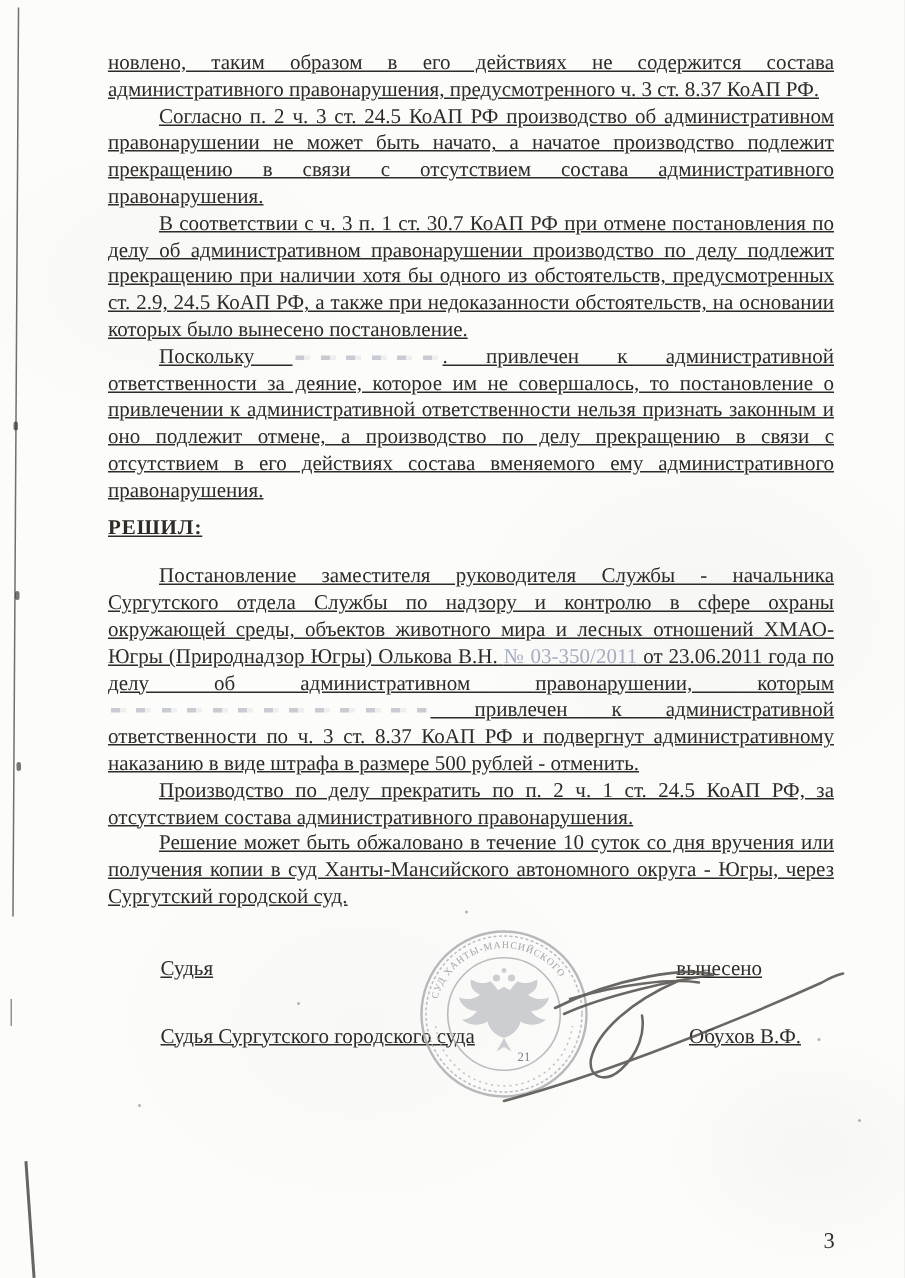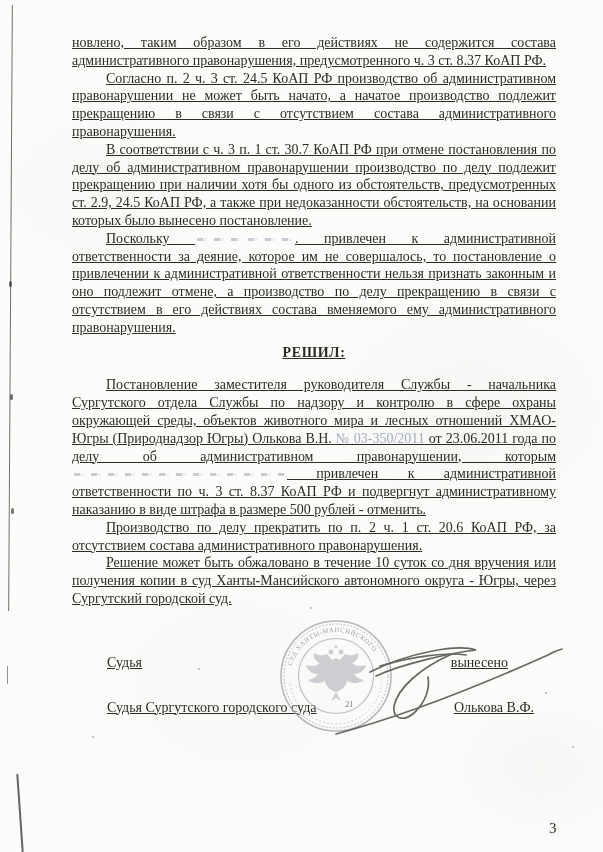--- a/index.html
+++ b/index.html
@@ -13,32 +13,32 @@
       radial-gradient(ellipse 160px 120px at 90% 90%, rgba(60,60,55,0.03), transparent 70%);
     font-family:"Liberation Serif","DejaVu Serif",serif;
     color:#2e2b27;
   }
   .doc{
     position:absolute;left:72px;top:34px;width:484px;
     font-size:14px;line-height:17.8px;text-align:justify;text-decoration:underline;
   }
   .para{margin:0;}
   .para.indent{text-indent:34px;}
-  .heading{font-weight:bold;text-align:center;margin:7px 0 15px 0;letter-spacing:0.6px;}
+  .heading{font-weight:bold;margin:7px 0 15px 0;letter-spacing:0.6px;}
   .redacted{
     display:inline-block;height:9px;position:relative;vertical-align:baseline;
   }
   .redacted::after{
     content:"";position:absolute;left:2px;right:2px;top:4px;height:3px;
     background:repeating-linear-gradient(90deg,
       rgba(118,124,146,0.38) 0 6px, rgba(118,124,146,0.10) 6px 10px, transparent 10px 17px);
     filter:blur(0.4px);
   }
   .faded{color:rgba(96,108,148,0.55);filter:blur(0.4px);}
-  .sig{margin-top:46px;margin-left:35px;}
+  .sig{margin-top:30px;margin-left:35px;}
   .sig-row{display:flex;justify-content:space-between;}
   .r1r{margin-right:48px;}
   .copy{margin-top:27px;}
   .r3r{margin-right:22px;}
   .pageno{position:absolute;left:549px;top:820px;font-size:15px;color:#33302c;}
   
   .edge1{position:absolute;left:10px;top:5px;width:1.4px;height:606px;background:#3b3a38;opacity:.72;transform:rotate(0.35deg);}
   .edge2{position:absolute;left:7px;top:666px;width:1.4px;height:18px;background:#4a4a48;opacity:.6;}
   .edge3{position:absolute;left:19px;top:774px;width:1.5px;height:78px;background:#3b3a38;opacity:.78;transform:rotate(-4deg);}
   .blob{position:absolute;width:3px;height:6px;background:#2f2e2c;opacity:.65;border-radius:2px;}
@@ -67,33 +67,33 @@
   <div class="speck s5"></div>
 
   <div class="doc">
     <div id="paragraphs">
         <p class="para"><span>новлено, таким образом в его действиях не содержится состава административного правонарушения, предусмотренного ч. 3 ст. 8.37 КоАП РФ.</span></p>
         <p class="para indent"><span>Согласно п. 2 ч. 3 ст. 24.5 КоАП РФ производство об административном правонарушении не может быть начато, а начатое производство подлежит прекращению в связи с отсутствием состава административного правонарушения.</span></p>
         <p class="para indent"><span>В соответствии с ч. 3 п. 1 ст. 30.7 КоАП РФ при отмене постановления по делу об административном правонарушении производство по делу подлежит прекращению при наличии хотя бы одного из обстоятельств, предусмотренных ст. 2.9, 24.5 КоАП РФ, а также при недоказанности обстоятельств, на основании которых было вынесено постановление.</span></p>
         <p class="para indent"><span>Поскольку </span><span class="redacted" style="width: 100px;"></span><span>. привлечен к административной ответственности за деяние, которое им не совершалось, то постановление о привлечении к административной ответственности нельзя признать законным и оно подлежит отмене, а производство по делу прекращению в связи с отсутствием в его действиях состава вменяемого ему административного правонарушения.</span></p>
         <div class="heading"><span>РЕШИЛ:</span></div>
         <p class="para indent"><span>Постановление заместителя руководителя Службы - начальника Сургутского отдела Службы по надзору и контролю в сфере охраны окружающей среды, объектов животного мира и лесных отношений ХМАО-Югры (Природнадзор Югры) Олькова В.Н. </span><span class="faded">№ 03-350/2011</span><span> от 23.06.2011 года по делу об административном правонарушении, которым </span><span class="redacted" style="width: 215px;"></span><span> привлечен к административной ответственности по ч. 3 ст. 8.37 КоАП РФ и подвергнут административному наказанию в виде штрафа в размере 500 рублей - отменить.</span></p>
-        <p class="para indent"><span>Производство по делу прекратить по п. 2 ч. 1 ст. 20.6 КоАП РФ, за отсутствием состава административного правонарушения.</span></p>
+        <p class="para indent"><span>Производство по делу прекратить по п. 2 ч. 1 ст. 24.5 КоАП РФ, за отсутствием состава административного правонарушения.</span></p>
         <p class="para indent"><span>Решение может быть обжаловано в течение 10 суток со дня вручения или получения копии в суд Ханты-Мансийского автономного округа - Югры, через Сургутский городской суд.</span></p>
       </div>
 
     <div class="sig">
       <div class="sig-row">
         <span>Судья</span>
         <span class="r1r">вынесено</span>
       </div>
       <div class="copy">
         <div class="sig-row">
           <span>Судья Сургутского городского суда</span>
-          <span class="r3r">Олькова В.Ф.</span>
+          <span class="r3r">Обухов В.Ф.</span>
         </div>
       </div>
     </div>
   </div>
 
   <svg class="seal" viewBox="0 0 164 164">
     <g stroke="#abacb2" fill="none">
       <circle cx="82" cy="82" r="55" stroke-width="1.6" opacity="0.85"></circle>
       <circle cx="82" cy="82" r="52" stroke-width="1" stroke-dasharray="2 1.6" opacity="0.8"></circle>
       <circle cx="82" cy="82" r="37.5" stroke-width="1.1" opacity="0.8"></circle>

